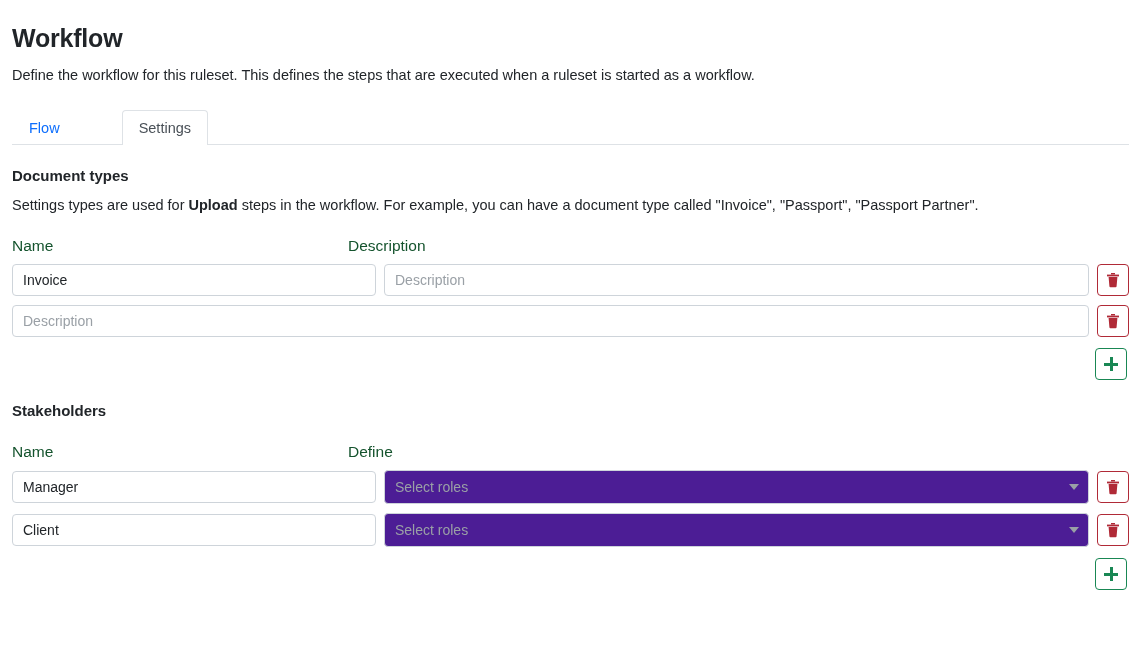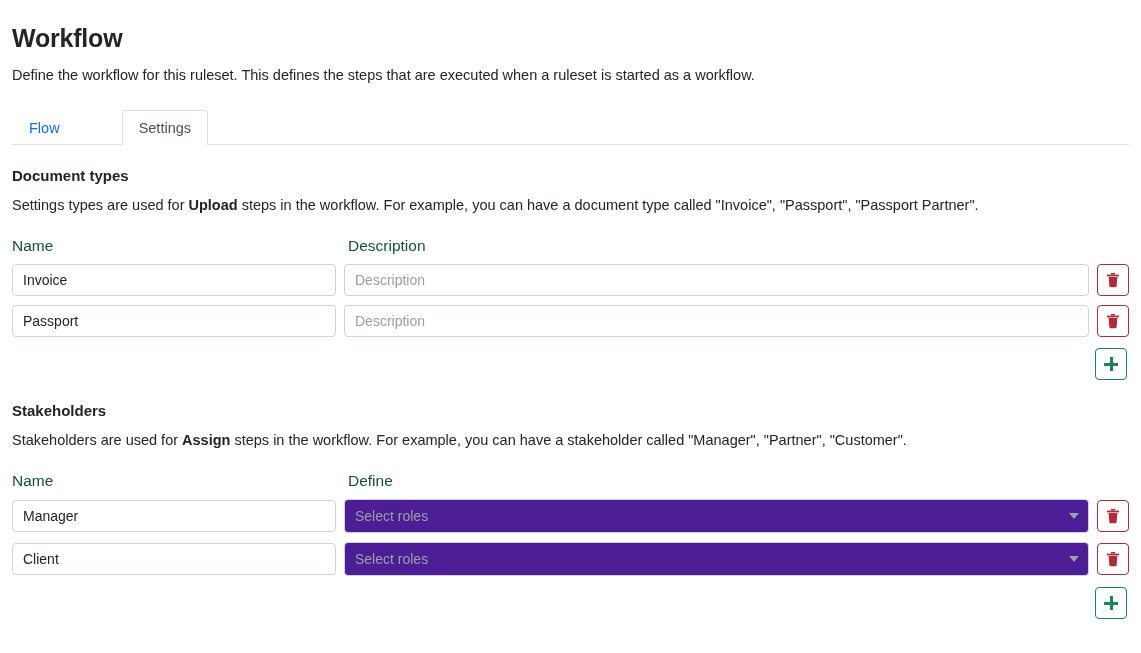--- a/index.html
+++ b/index.html
@@ -97,21 +97,21 @@
     border: 1px solid #ced4da;
     border-radius: 4px;
     background: #ffffff;
     font-size: 14px;
     font-family: "Liberation Sans", sans-serif;
     color: #212529;
     padding: 0 10px;
     outline: none;
   }
   .field::placeholder { color: #9aa0a6; }
-  .field.name-field { width: 324px; }
+  .field.name-field { width: 364px; }
   .field.desc-field { flex: 1; }
   .select-wrap {
     position: relative;
     flex: 1;
     display: flex;
     align-items: center;
   }
   .select-box {
     width: 100%;
     height: 34px;
@@ -192,21 +192,20 @@
       <input class="field desc-field" placeholder="Description" style="">
       <div class="icon-btn del-btn">
         <svg width="14" height="16" viewBox="0 0 14 16">
           <path d="M5 1h4v1.5H5z" fill="#b02a37"></path>
           <rect x="1" y="2.6" width="12" height="1.8" fill="#b02a37"></rect>
           <path d="M2.6 5h8.8l-0.8 9.3a1 1 0 0 1-1 0.9H4.4a1 1 0 0 1-1-0.9L2.6 5z" fill="#b02a37"></path>
         </svg>
       </div>
     </div>
     <div class="row">
-      <input class="field name-field" value="Passport" style="">
       <input class="field desc-field" placeholder="Description" style="">
       <div class="icon-btn del-btn">
         <svg width="14" height="16" viewBox="0 0 14 16">
           <path d="M5 1h4v1.5H5z" fill="#b02a37"></path>
           <rect x="1" y="2.6" width="12" height="1.8" fill="#b02a37"></rect>
           <path d="M2.6 5h8.8l-0.8 9.3a1 1 0 0 1-1 0.9H4.4a1 1 0 0 1-1-0.9L2.6 5z" fill="#b02a37"></path>
         </svg>
       </div>
     </div>
   </div>
@@ -214,23 +213,20 @@
   <div class="add-row">
     <div class="icon-btn add-btn">
       <span class="plus-wrap">
         <span class="plus-h"></span>
           <span class="plus-v"></span>
       </span>
     </div>
   </div>
 
   <div class="section-title">Stakeholders</div>
-  <div class="section-desc">
-    <span>Stakeholders are used for </span><b>Assign</b><span> steps in the workflow. For example, you can have a stakeholder called "Manager", "Partner", "Customer".</span>
-  </div>
 
   <div class="col-headers">
     <div class="col-head name">Name</div>
     <div class="col-head second">Define</div>
   </div>
 
   <div class="rows-wrap">
     <div class="row">
       <input class="field name-field" value="Manager" style="">
       <div class="select-wrap">

